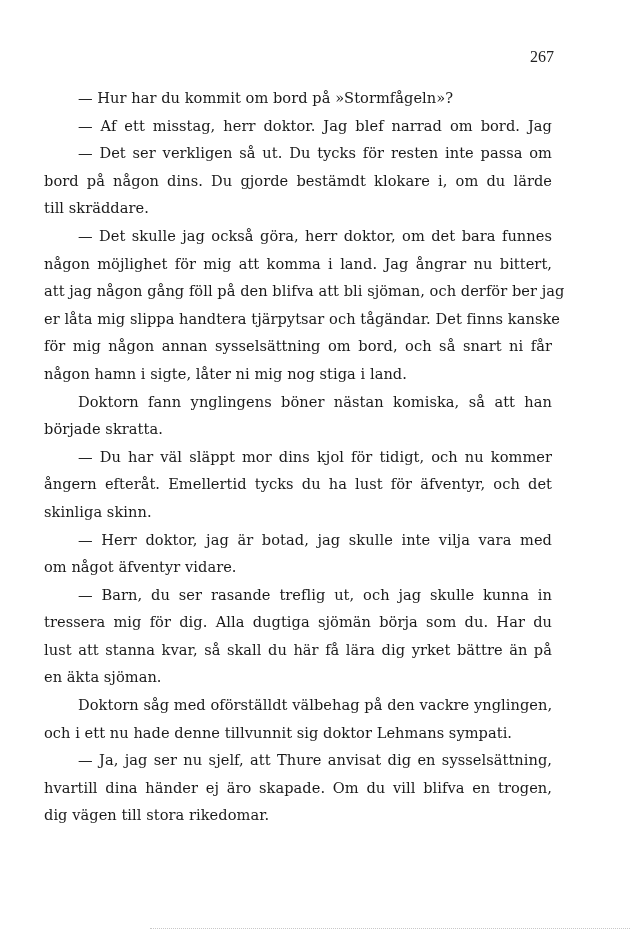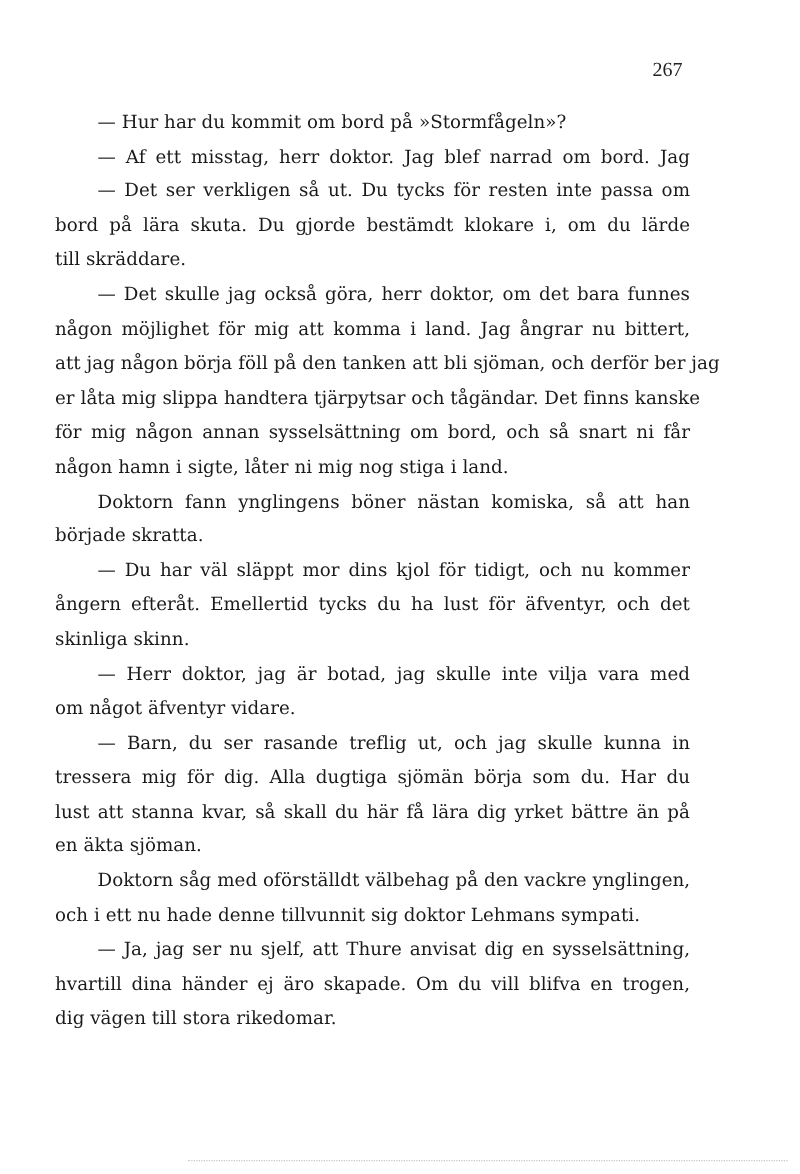--- a/index.html
+++ b/index.html
@@ -3,21 +3,21 @@
 <meta charset="utf-8">
 <style>
   html, body { margin: 0; padding: 0; background: #ffffff; }
   body { width: 640px; height: 939px; position: relative; overflow: hidden; }
   .page {
     position: absolute; left: 0; top: 0; width: 640px; height: 939px;
     background: #ffffff; color: #1a1a1a;
     font-family: "DejaVu Serif", "Liberation Serif", serif;
   }
   .page-number {
-    position: absolute; top: 48px; left: 514px; width: 40px; text-align: center;
+    position: absolute; top: 48px; left: 514px; width: 40px; text-align: right;
     font-size: 16px; font-family: "Liberation Serif", serif; color: #222;
   }
   .text-block {
     position: absolute; left: 44px; top: 84px; width: 508px;
   }
   .line {
     height: 27.6px; line-height: 27.6px; font-size: 14.6px; white-space: nowrap;
     text-align: justify; text-align-last: justify; letter-spacing: 0.05px;
   }
   .line.last { text-align-last: left; }
@@ -29,25 +29,25 @@
 </style>
 </head>
 <body>
 
 <div class="page">
   <div class="page-number">267</div>
   <div class="text-block" id="text-block">
       <div class="line indent last">— Hur har du kommit om bord på »Stormfågeln»?</div>
       <div class="line indent">— Af ett misstag, herr doktor. Jag blef narrad om bord. Jag</div>
       <div class="line indent">— Det ser verkligen så ut. Du tycks för resten inte passa om</div>
-      <div class="line">bord på lära skuta. Du gjorde bestämdt klokare i, om du lärde</div>
+      <div class="line">bord på någon dins. Du gjorde bestämdt klokare i, om du lärde</div>
       <div class="line last">till skräddare.</div>
       <div class="line indent">— Det skulle jag också göra, herr doktor, om det bara funnes</div>
       <div class="line">någon möjlighet för mig att komma i land. Jag ångrar nu bittert,</div>
-      <div class="line">att jag någon börja föll på den tanken att bli sjöman, och derför ber jag</div>
+      <div class="line">att jag någon gång föll på den blifva att bli sjöman, och derför ber jag</div>
       <div class="line">er låta mig slippa handtera tjärpytsar och tågändar. Det finns kanske</div>
       <div class="line">för mig någon annan sysselsättning om bord, och så snart ni får</div>
       <div class="line last">någon hamn i sigte, låter ni mig nog stiga i land.</div>
       <div class="line indent">Doktorn fann ynglingens böner nästan komiska, så att han</div>
       <div class="line last">började skratta.</div>
       <div class="line indent">— Du har väl släppt mor dins kjol för tidigt, och nu kommer</div>
       <div class="line">ångern efteråt. Emellertid tycks du ha lust för äfventyr, och det</div>
       <div class="line last">skinliga skinn.</div>
       <div class="line indent">— Herr doktor, jag är botad, jag skulle inte vilja vara med</div>
       <div class="line last">om något äfventyr vidare.</div>

